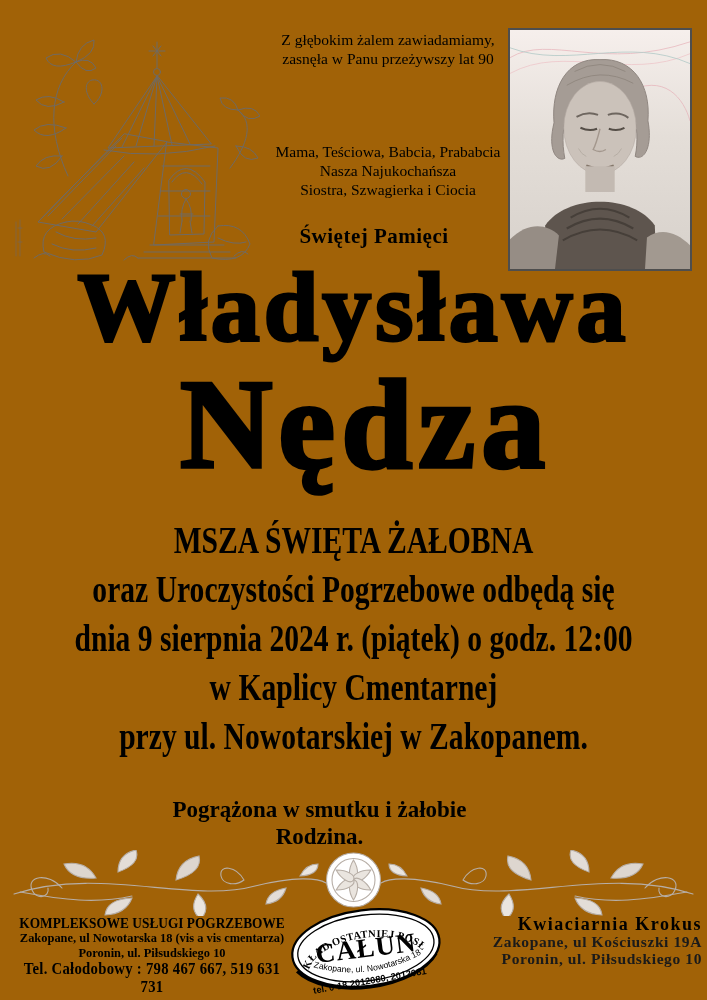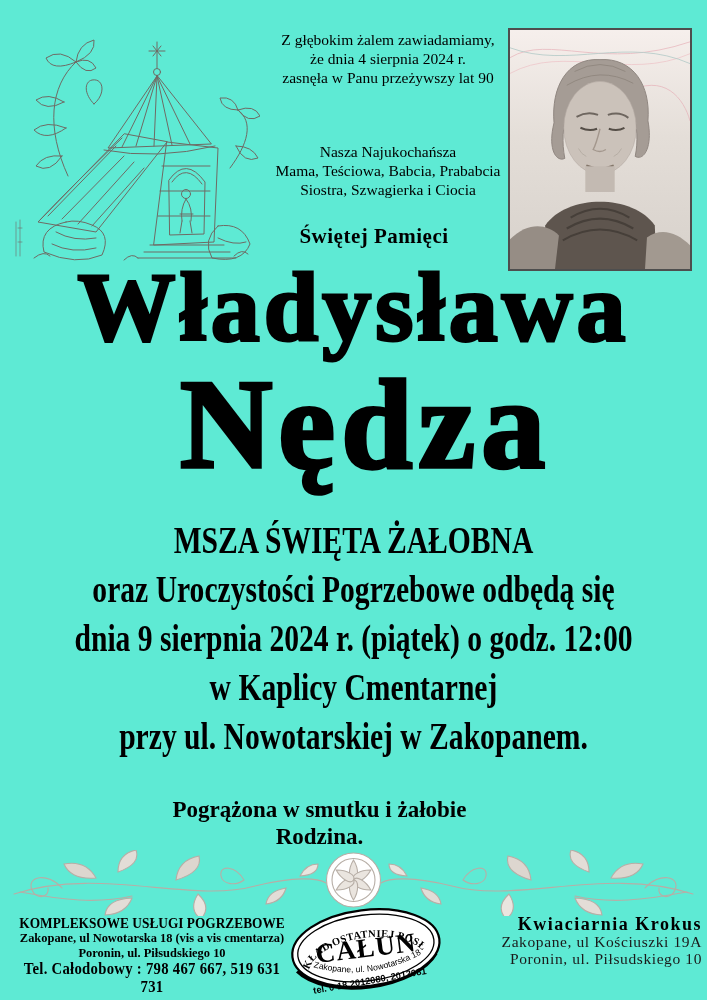--- a/index.html
+++ b/index.html
@@ -1,18 +1,18 @@
 <!DOCTYPE html>
 <html><head>
 <meta charset="utf-8">
 <style>
   html,body{margin:0;padding:0;background:#888;}
   .page{
     position:relative;width:707px;height:1000px;margin:0 auto;
-    background:#5eead4;overflow:hidden;
+    background:#a16207;overflow:hidden;
     font-family:"Liberation Serif",serif;color:#000;
   }
   .abs{position:absolute;}
 
   
   .intro{left:262px;top:30px;width:252px;text-align:center;
          font-size:15.5px;line-height:19px;}
   .relations{left:262px;top:142px;width:252px;text-align:center;
          font-size:15.5px;line-height:19px;}
   .memory{left:252px;top:224px;width:244px;text-align:center;
@@ -46,21 +46,21 @@
 
   
   .fh{left:2px;top:916px;width:300px;text-align:center;
       transform:scaleX(.92);transform-origin:50% 50%;}
   .fh .l1{font-size:14.5px;font-weight:bold;line-height:15px;}
   .fh .l2,.fh .l3{font-size:13.5px;font-weight:bold;line-height:14.5px;}
   .fh .l4{font-size:16px;font-weight:bold;line-height:18px;letter-spacing:.3px;}
   .stamp{left:286px;top:902px;width:160px;height:96px;}
   .florist{left:438px;top:914px;width:264px;text-align:right;}
   .florist .l1{font-size:18px;font-weight:bold;letter-spacing:1.5px;line-height:20px;}
-  .florist .l2,.florist .l3,.florist .l4{font-size:15.5px;line-height:16.5px;letter-spacing:.6px;font-weight:normal;color:#1a1a1a;}
+  .florist .l2,.florist .l3,.florist .l4{font-size:15.5px;line-height:16.5px;letter-spacing:.6px;font-weight:bold;color:#1a1a1a;}
 </style>
 </head>
 <body>
 
 <div class="page">
 
   <svg class="abs sketch" viewBox="0 0 256 246">
     <g stroke="#6f6a64" fill="none" stroke-width="1" stroke-linecap="round">
 
       <g>
@@ -145,27 +145,26 @@
       <path d="M34 242 L36 198 C58 166 126 166 148 198 L150 242 Z" fill="#5e554e"></path>
       <path d="M62 190 q30 -18 60 0 M58 201 q34 -20 68 0 M54 213 q38 -22 76 0" stroke="#463f39" stroke-width="2.2" fill="none"></path>
 
       <path d="M0 242 L0 212 C18 194 38 196 50 208 L46 242 Z" fill="#968d85"></path>
       <path d="M138 242 l2 -32 c14 -10 30 -6 44 8 l0 24 Z" fill="#a29990"></path>
     </svg>
   </div>
 
   <div class="abs intro">
     <div>Z głębokim żalem zawiadamiamy,</div>
-    <div>że dnia 4 sierpnia 2024 r.</div>
     <div>zasnęła w Panu przeżywszy lat 90</div>
   </div>
 
   <div class="abs relations">
+    <div>Mama, Teściowa, Babcia, Prababcia</div>
     <div>Nasza Najukochańsza</div>
-    <div>Mama, Teściowa, Babcia, Prababcia</div>
     <div>Siostra, Szwagierka i Ciocia</div>
   </div>
 
   <div class="abs name-first">Władysława</div>
 
   <div class="abs memory">Świętej Pamięci</div>
   <div class="abs name-last">Nędza</div>
 
   <div class="abs mass">
     <div>MSZA ŚWIĘTA ŻAŁOBNA</div>

